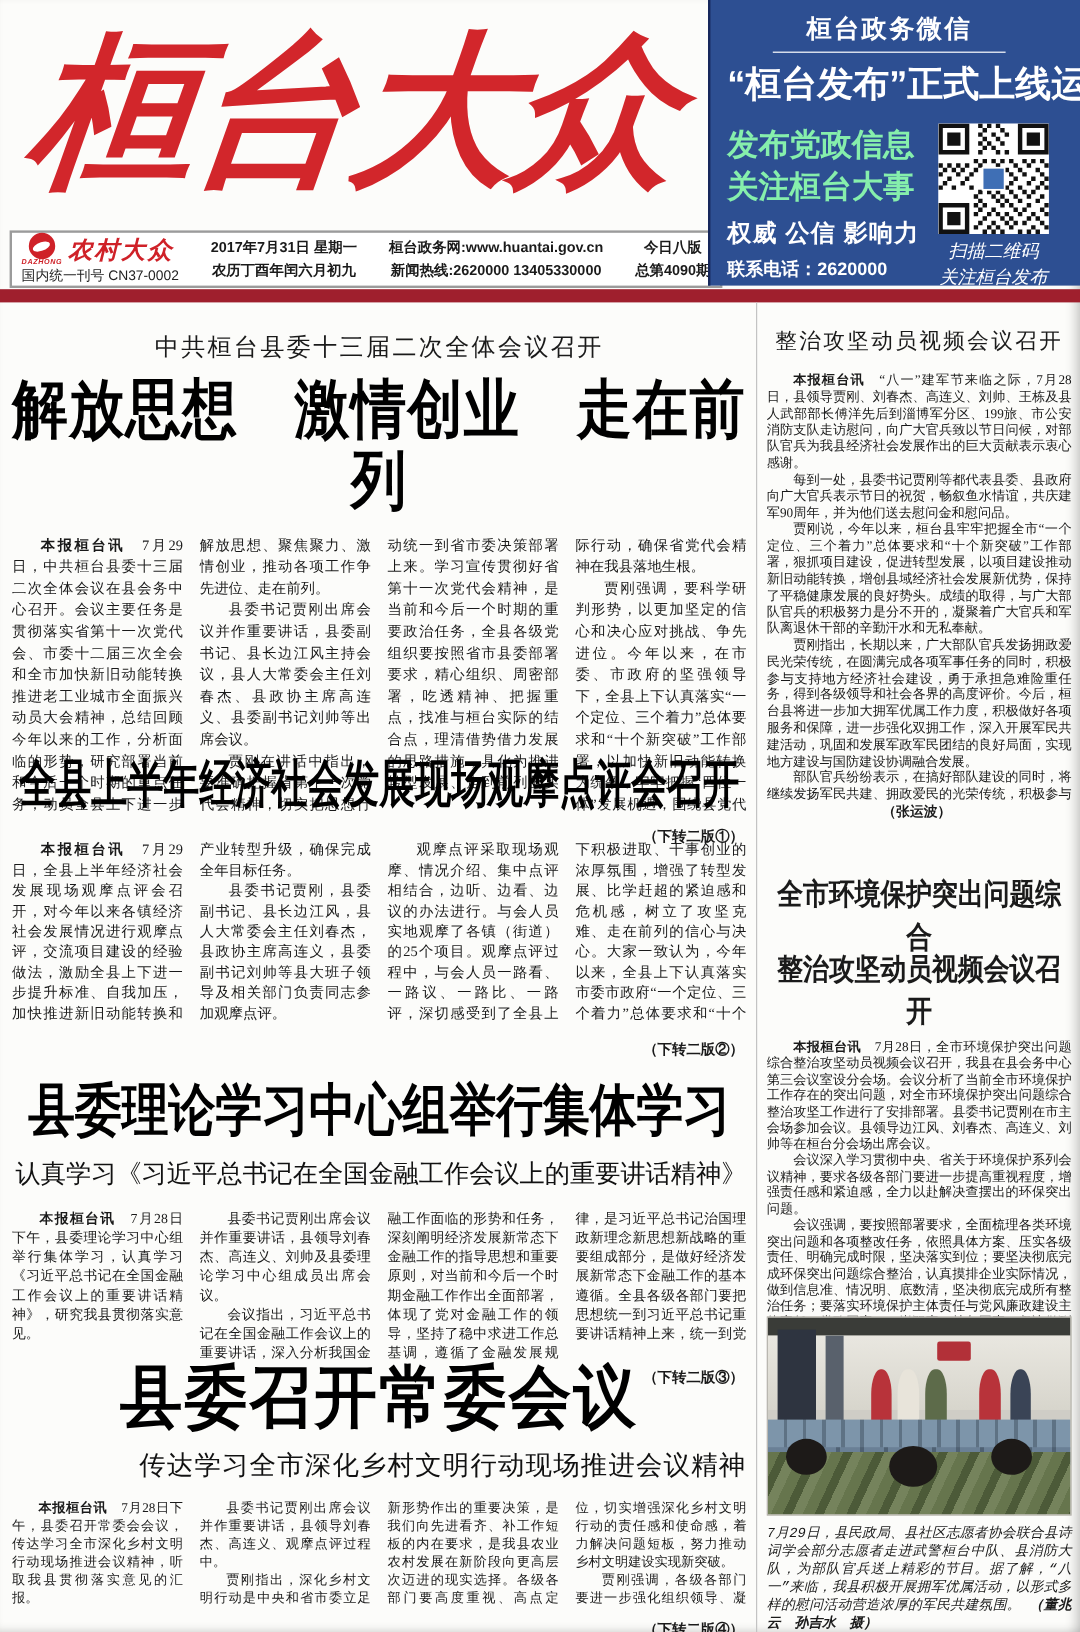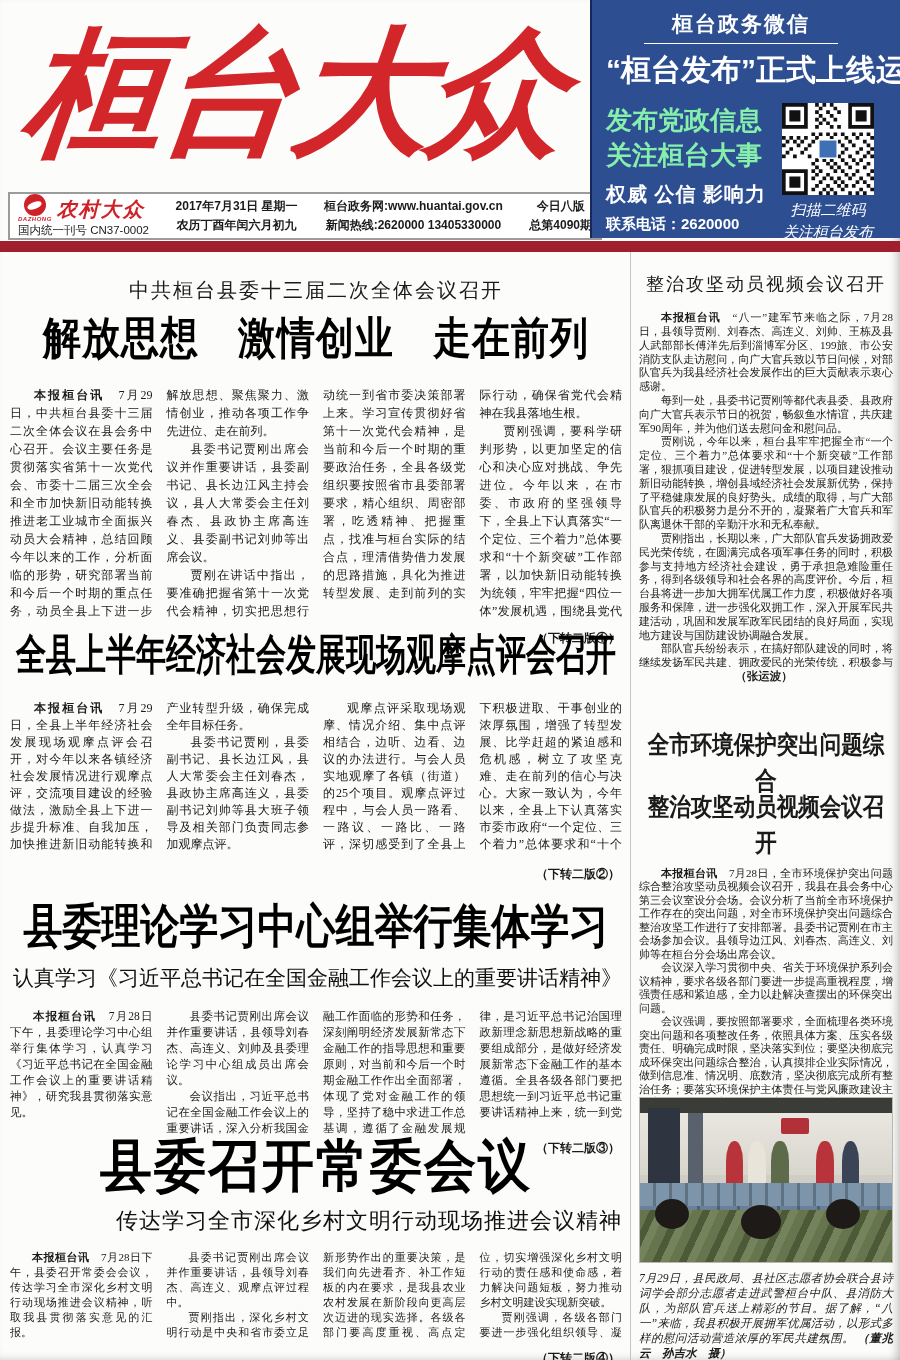--- a/index.html
+++ b/index.html
@@ -39,21 +39,21 @@
   .red-bar{position:absolute;left:0;top:241px;width:900px;height:11px;background:#9f1f2d;}
   
   .left-zone{position:absolute;left:10px;top:252px;width:612px;height:1108px;}
   .right-zone{position:absolute;left:630px;top:252px;width:262px;height:1108px;border-left:1px solid #c3c3c3;
         box-sizing:border-box;padding-left:8px;}
   .serif{font-family:"Liberation Serif","DejaVu Serif",serif;}
   .article{position:absolute;left:0;width:100%;}
   .kicker{text-align:center;font-size:20px;letter-spacing:2px;line-height:1.4;}
   .stretch{display:inline-block;transform-origin:50% 20%;}
   .headline{text-align:center;font-weight:bold;color:#000;}
-  .h-a1{font-size:38px;line-height:1.1;letter-spacing:1px;margin-top:12px;}
+  .h-a1{font-size:46px;line-height:1.1;letter-spacing:1px;margin-top:12px;}
   .h-a1 .stretch{transform:scaleY(1.16);}
   .h-a2{font-size:30px;line-height:1.2;margin-top:0;}
   .h-a2 .stretch{transform:scaleY(1.42);}
   .h-a3{font-size:39px;line-height:1.15;}
   .h-a3 .stretch{transform:scaleY(1.2);}
   .h-a4{font-size:52px;line-height:1.1;letter-spacing:2px;}
   .h-a4 .stretch{transform:scaleY(1.08);}
   .subtitle{text-align:right;font-size:21px;line-height:1.3;margin-top:18px;color:#111;}
   .sub-a4{font-size:22px;margin-top:14px;letter-spacing:1px;}
   .body-cols{column-count:4;column-gap:14px;column-fill:auto;overflow:hidden;text-align:justify;}
@@ -83,21 +83,21 @@
   .ph-red-decor{position:absolute;left:56%;top:12%;width:11%;height:10%;background:#b23038;border-radius:2px;}
   .ph-fig{position:absolute;top:26%;height:28%;width:7%;border-radius:45% 45% 0 0;}
   .ph-chairs{position:absolute;left:0;top:52%;width:100%;height:15%;
         background:repeating-linear-gradient(90deg,#7d95aa 0 13px,#5e7284 13px 16px);}
   .ph-chairs2{position:absolute;left:0;top:66%;width:100%;height:9%;
         background:repeating-linear-gradient(90deg,#6a8096 0 17px,#4f6173 17px 20px);}
   .ph-troop{position:absolute;left:0;bottom:0;width:100%;height:32%;
         background:repeating-linear-gradient(115deg,#66754d 0 9px,#4c5a38 9px 16px,#75835c 16px 24px);}
   .ph-head{position:absolute;width:34px;height:30px;border-radius:50%;background:#1d1a18;bottom:20%;}
   .photo-caption{margin-top:8px;font-size:11.5px;line-height:15px;text-align:justify;font-style:italic;
-        font-family:Liberation Serif, serif;}
+        font-family:Liberation Mono, monospace;}
   .photo-caption .cap-text{text-indent:2em;display:inline;}
   .photo-caption b{font-style:italic;}
 </style>
 </head>
 <body>
 
 <div class="page">
 
   <div class="masthead">
     <div class="masthead-title">桓台大众</div>

